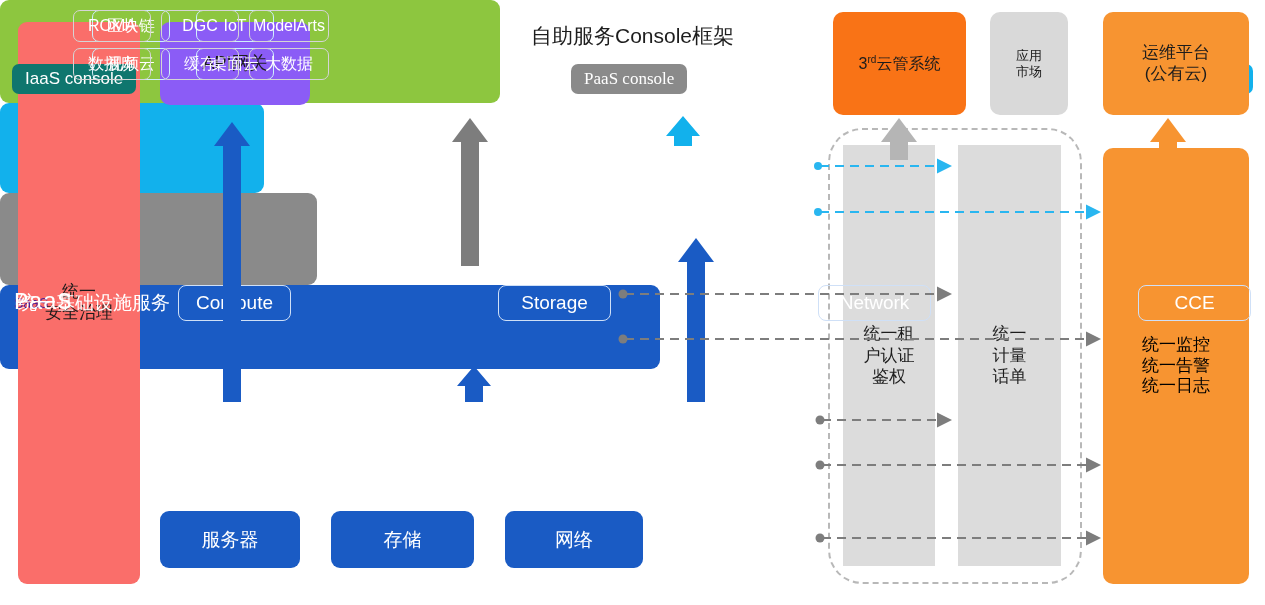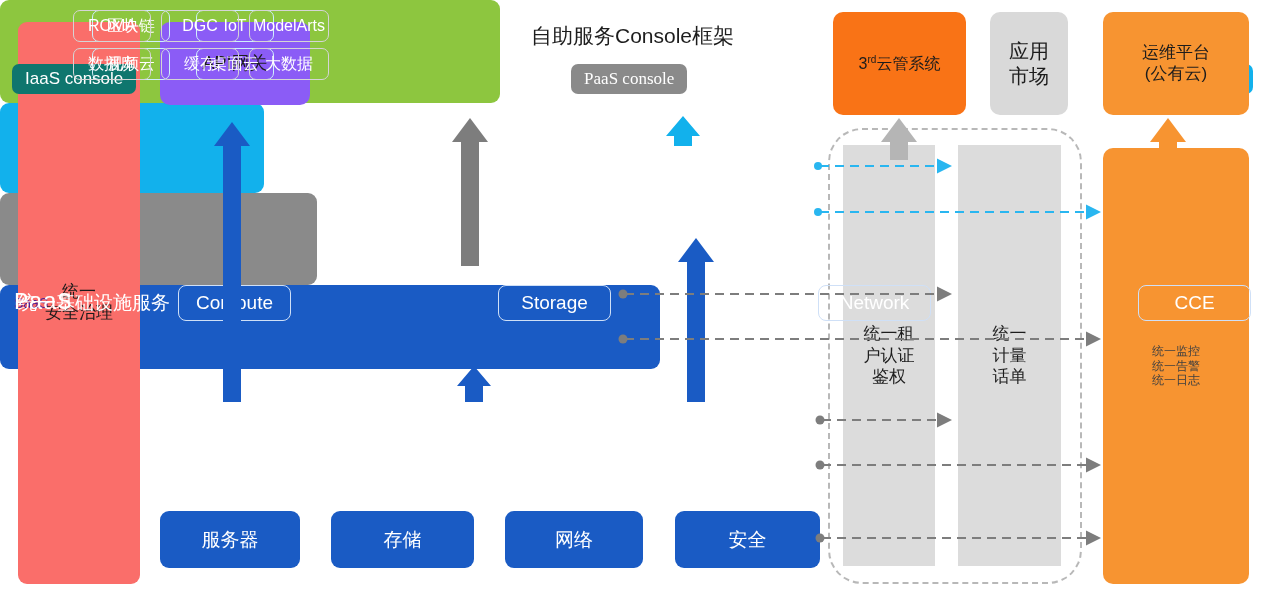--- a/index.html
+++ b/index.html
@@ -19,25 +19,25 @@
   #console-title{position:absolute;left:0;right:0;top:22px;text-align:center;font-size:21px;color:#1d1d1d;}
   #console-pills{position:absolute;left:12px;right:12px;top:64px;display:flex;justify-content:space-between;}
   #console-pills .pill{height:30px;font-size:17px;color:#fff;padding:0 13px;}
   .p-iaas{background:#0f766e;}
   .p-paas{background:#8a8a8a;font-family:Liberation Serif, serif;}
   .p-saas{background:#12b1ec;}
 
   
   #third-cloud{left:833px;top:12px;width:133px;height:103px;background:#f97316;color:#1c1c1c;font-size:16px;}
   #third-cloud sup{font-size:10px;vertical-align:super;}
-  #app-market{left:990px;top:12px;width:78px;height:103px;background:#d9d9d9;color:#1c1c1c;font-size:20px;}
+  #app-market{left:990px;top:12px;width:78px;height:103px;background:#d9d9d9;color:#1c1c1c;font-size:13px;}
 
   
   #ops-top{left:1103px;top:12px;width:146px;height:103px;background:#f79431;color:#1c1c1c;font-size:17px;}
-  #ops-main{left:1103px;top:148px;width:146px;height:436px;background:#f79431;color:#404040;font-size:12px;font-family:Liberation Serif, serif;}
+  #ops-main{left:1103px;top:148px;width:146px;height:436px;background:#f79431;color:#000000;font-size:17px;font-family:Liberation Serif, serif;}
 
   
   #saas{left:552px;top:146px;width:264px;height:90px;background:#12b1ec;border-radius:9px;}
   #saas-label{position:absolute;left:14px;top:0;bottom:0;display:flex;align-items:center;color:#4c1d95;font-size:14px;}
   #saas-grid{position:absolute;left:92px;top:10px;display:grid;grid-template-columns:78px 78px;grid-auto-rows:32px;gap:6px 26px;}
   #saas-grid .pill{border:1.6px solid #cfeffc;color:#fff;font-size:16px;background:transparent;height:32px;}
 
   
   #paas{left:305px;top:266px;width:317px;height:92px;background:#8a8a8a;border-radius:9px;}
   #paas-label{position:absolute;left:14px;top:0;bottom:0;display:flex;align-items:center;color:#fff;font-size:24px;font-family:Liberation Mono, monospace;}
@@ -162,21 +162,20 @@
       <div class="pill">Compute</div>
       <div class="pill">Storage</div>
       <div class="pill">Network</div>
       <div class="pill">CCE</div>
     </div>
   </div>
 
   <div class="botbox" id="bot-0">服务器</div>
   <div class="botbox" id="bot-1">存储</div>
   <div class="botbox" id="bot-2">网络</div>
-  <div class="botbox" id="bot-3">安全</div>
 
   <svg id="arrows" viewBox="0 0 1265 605">
     <defs>
       <marker id="mk-gray" markerWidth="7" markerHeight="7" refX="6" refY="3.5" orient="auto">
         <path d="M0,0 L7,3.5 L0,7 z" fill="#7d7d7d"></path>
       </marker>
       <marker id="mk-cyan" markerWidth="7" markerHeight="7" refX="6" refY="3.5" orient="auto">
         <path d="M0,0 L7,3.5 L0,7 z" fill="#29b6f0"></path>
       </marker>
     </defs>

